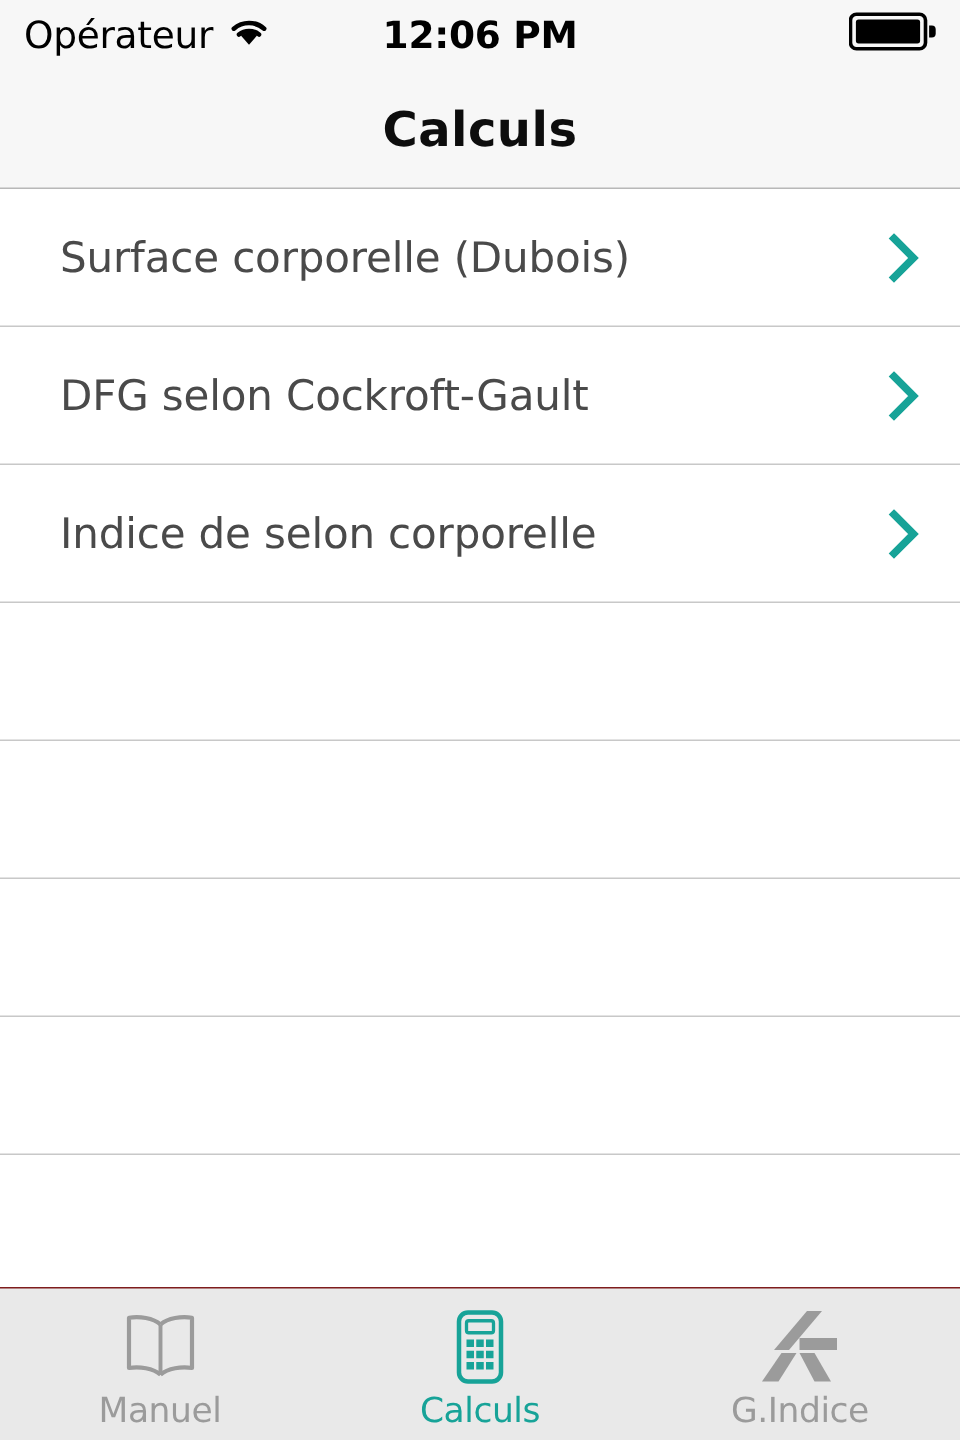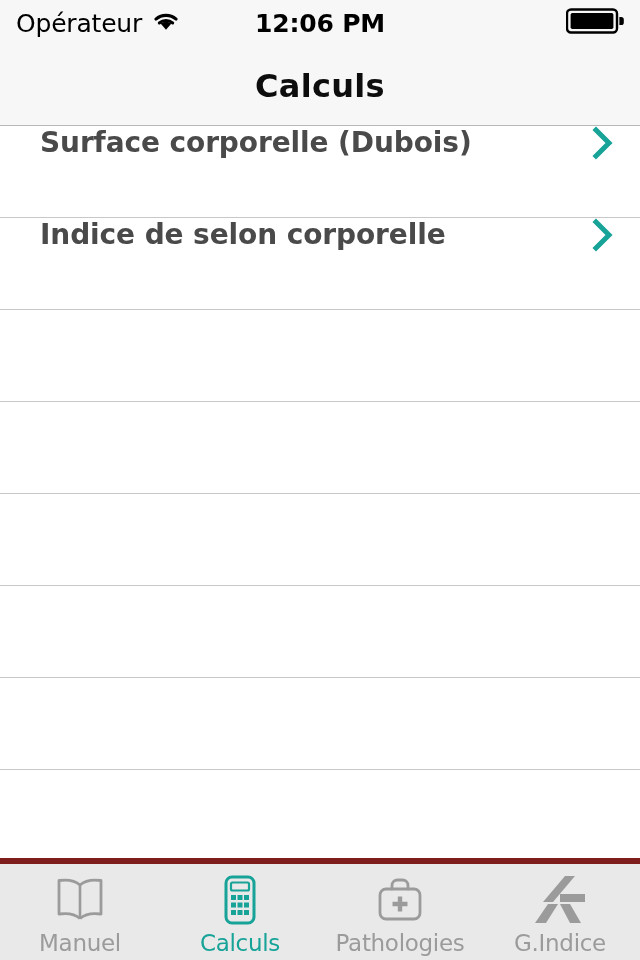--- a/index.html
+++ b/index.html
@@ -91,24 +91,23 @@
   .list {
     flex: 1 1 auto;
     background: #ffffff;
     overflow: hidden;
   }
   .row {
     height: 92px;
     box-sizing: border-box;
     border-bottom: 1px solid #c8c8c8;
     display: flex;
-    align-items: flex-start;
+    align-items: center;
     padding: 0 22px 0 40px;
     background: #ffffff;
-    font-weight: bold;
   }
   .row-label {
     font-size: 28px;
     color: #4a4a4a;
     letter-spacing: -0.1px;
     flex: 1 1 auto;
     white-space: nowrap;
     overflow: hidden;
   }
   .row-chevron {
@@ -118,21 +117,21 @@
     justify-content: center;
     width: 30px;
   }
   .row.empty { padding: 0; }
 
   
   .tabbar {
     height: 102px;
     flex: 0 0 102px;
     background: #e9e9e9;
-    border-top: 6px solid #7f1d1d;
+    border-top: 1px solid #7f1d1d;
     box-sizing: border-box;
     display: flex;
     align-items: stretch;
   }
   .tab {
     flex: 1 1 0;
     display: flex;
     flex-direction: column;
     align-items: center;
     justify-content: center;
@@ -192,20 +191,28 @@
 
     <div class="row">
       <span class="row-label">Surface corporelle (Dubois)</span>
       <span class="row-chevron">
         <svg width="26" height="34" viewBox="0 0 26 34">
           <path d="M6 4 L19 17 L6 30" fill="none" stroke="#17a398" stroke-width="5" stroke-linecap="square" stroke-linejoin="miter"></path>
         </svg>
       </span>
     </div>
 
+    <div class="row">
+      <span class="row-label">DFG selon Cockroft-Gault</span>
+      <span class="row-chevron">
+        <svg width="26" height="34" viewBox="0 0 26 34">
+          <path d="M6 4 L19 17 L6 30" fill="none" stroke="#17a398" stroke-width="5" stroke-linecap="square" stroke-linejoin="miter"></path>
+        </svg>
+      </span>
+    </div>
 
     <div class="row">
       <span class="row-label">Indice de selon corporelle</span>
       <span class="row-chevron">
         <svg width="26" height="34" viewBox="0 0 26 34">
           <path d="M6 4 L19 17 L6 30" fill="none" stroke="#17a398" stroke-width="5" stroke-linecap="square" stroke-linejoin="miter"></path>
         </svg>
       </span>
     </div>
 
@@ -243,30 +250,20 @@
             <rect x="26" y="28.5" width="5" height="5"></rect>
             <rect x="13" y="36" width="5" height="5"></rect>
             <rect x="19.5" y="36" width="5" height="5"></rect>
             <rect x="26" y="36" width="5" height="5"></rect>
           </g>
         </svg>
       </span>
       <span class="tab-label">Calculs</span>
     </div>
 
-    <div class="tab">
-      <span class="tab-icon">
-        <svg width="58" height="50" viewBox="0 0 58 50">
-          <path d="M21 14 L21 10.5 A5.5 5.5 0 0 1 26.5 5 L31.5 5 A5.5 5.5 0 0 1 37 10.5 L37 14" fill="none" stroke="#9b9b9b" stroke-width="2.8" stroke-linecap="round"></path>
-          <rect x="9" y="14" width="40" height="30" rx="6" ry="6" fill="none" stroke="#9b9b9b" stroke-width="2.8"></rect>
-          <path d="M29 21.5 L29 36.5 M21.5 29 L36.5 29" fill="none" stroke="#9b9b9b" stroke-width="4.4" stroke-linecap="butt"></path>
-        </svg>
-      </span>
-      <span class="tab-label">Pathologies</span>
-    </div>
 
 
     <div class="tab">
       <span class="tab-icon">
         <svg width="62" height="52" viewBox="0 0 62 52">
           <g fill="#9b9b9b">
             <path d="M36 2 L46 2 L24 28 L14 28 Z"></path>
             <path d="M31 20 L56 20 L56 28 L31 28 Z"></path>
             <path d="M19 30 L29 30 L17 49 L6 49 Z"></path>
             <path d="M31 30 L41 30 L52 49 L41 49 Z"></path>

